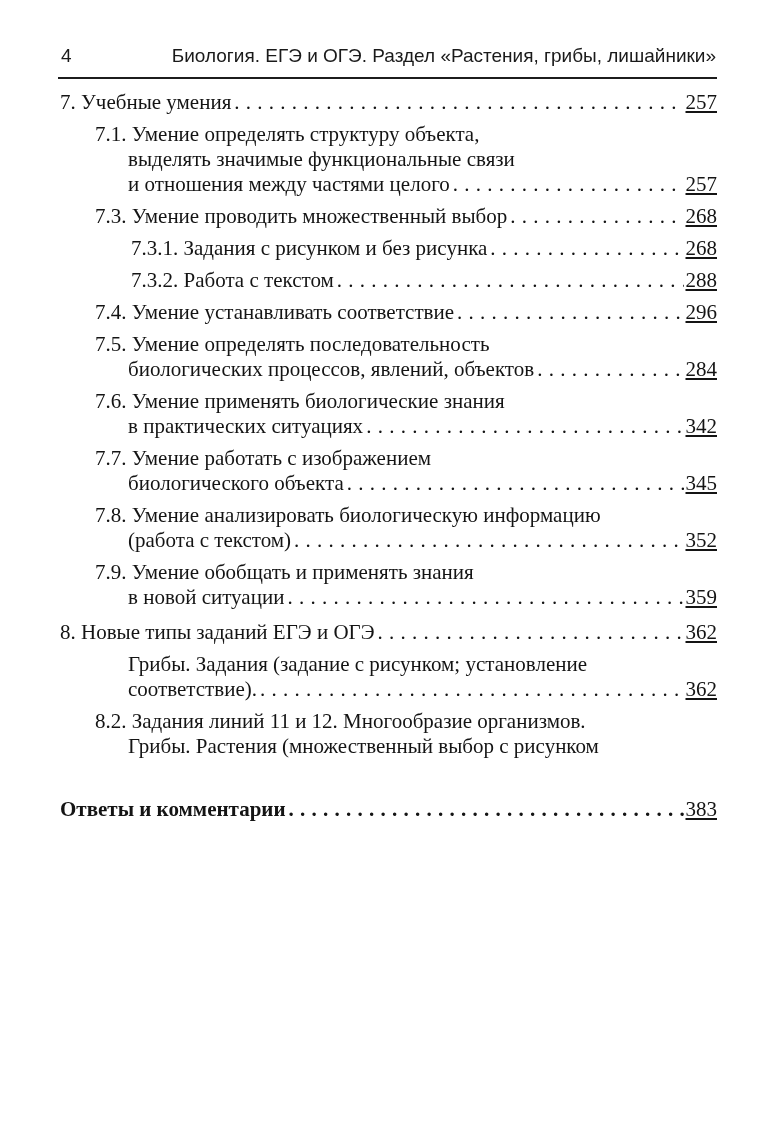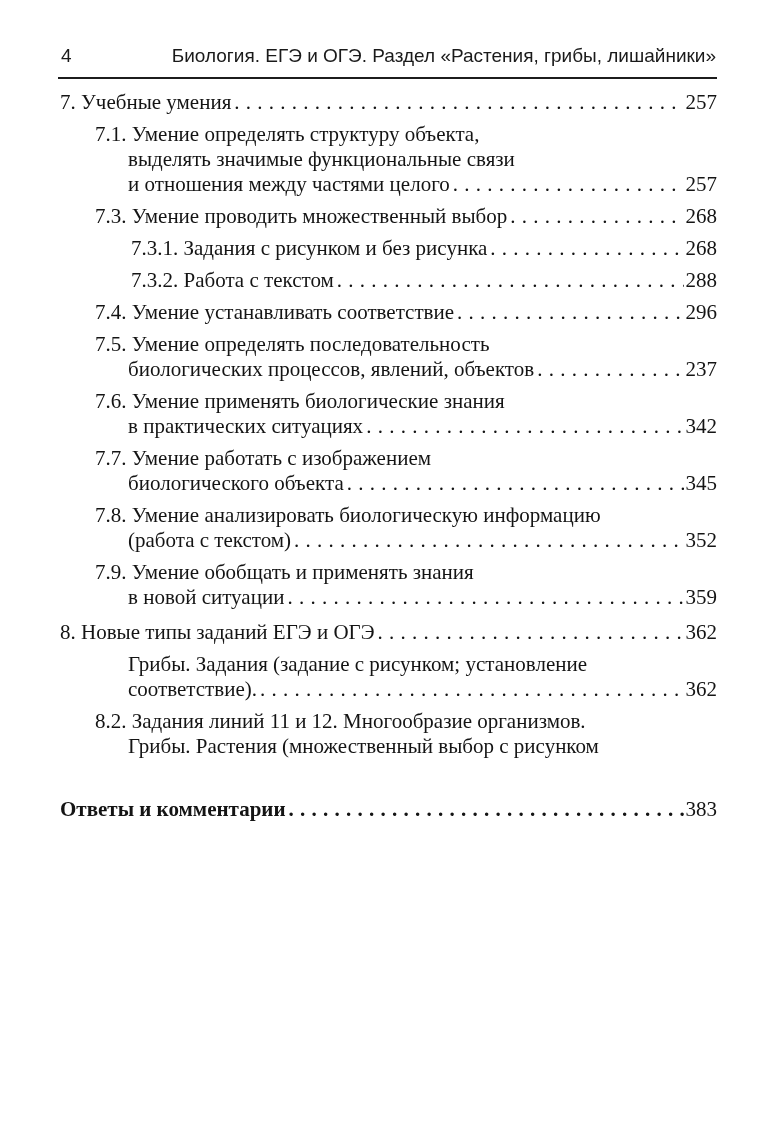--- a/index.html
+++ b/index.html
@@ -52,21 +52,21 @@
     min-width: 10px;
     overflow: hidden;
     white-space: nowrap;
     margin-left: 3px;
     margin-right: 2px;
   }
   .dots::after {
     content: ". . . . . . . . . . . . . . . . . . . . . . . . . . . . . . . . . . . . . . . . . . . . . . . . . . . . . . . . . . . . . . . . . . . . . . . . . . . . . . . . . . . . . . . . . . . .";
     word-spacing: 1px;
   }
-  .pg { flex: none; }
+  .pg { flex: none; text-decoration: underline; }
   .entry.bold { font-weight: bold; }
   .entry.bold .pg { font-weight: normal; }
   .entry.section-gap { margin-top: 10px; }
   .entry.answers-gap { margin-top: 38px; }
 </style>
 </head>
 <body>
 
 <div class="page">
 
@@ -119,21 +119,21 @@
           <span class="txt">7.4. Умение устанавливать соответствие</span>
           <span class="dots"></span>
           <span class="pg">296</span>
         </div>
       </div>
       <div class="entry lvl2">
         <div class="line first">7.5. Умение определять последовательность</div>
         <div class="line lastline">
           <span class="txt">биологических процессов, явлений, объектов</span>
           <span class="dots"></span>
-          <span class="pg">237</span>
+          <span class="pg">284</span>
         </div>
       </div>
       <div class="entry lvl2">
         <div class="line first">7.6. Умение применять биологические знания</div>
         <div class="line lastline">
           <span class="txt">в практических ситуациях</span>
           <span class="dots"></span>
           <span class="pg">342</span>
         </div>
       </div>

